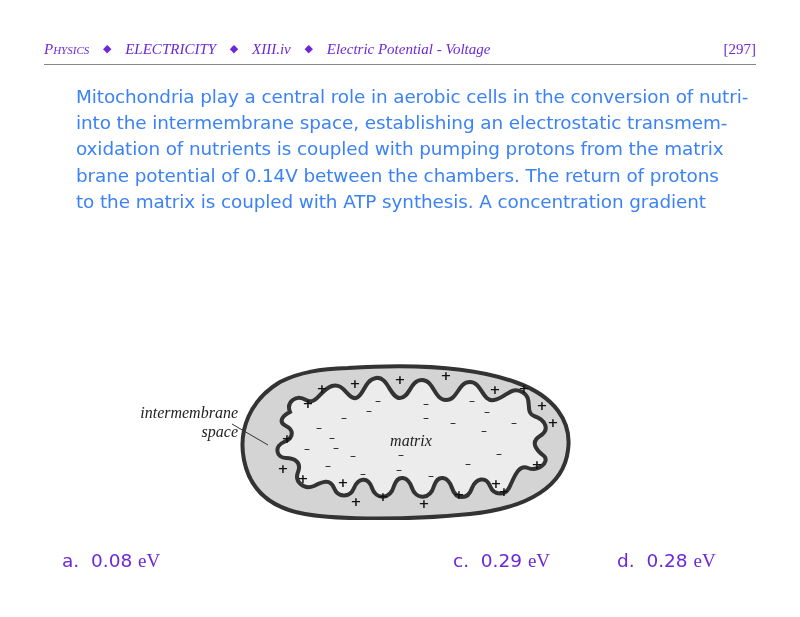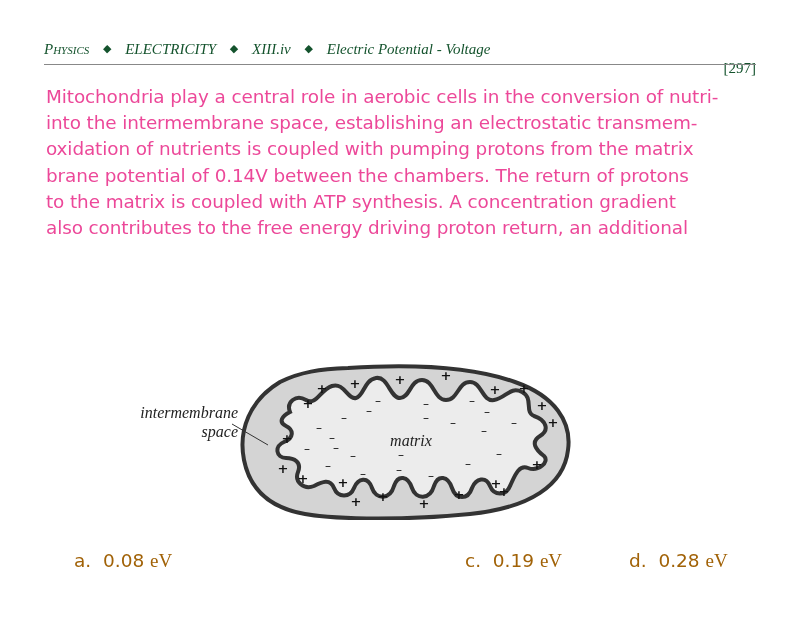--- a/index.html
+++ b/index.html
@@ -1,36 +1,36 @@
 <!DOCTYPE html>
 <html><head>
 <meta charset="utf-8">
 <style>
   html, body { margin: 0; padding: 0; background: #ffffff; }
   body { width: 800px; height: 617px; position: relative; overflow: hidden; color: #111; }
   .header {
     position: absolute; left: 44px; top: 38px; width: 712px; height: 24px;
-    font-family: "Liberation Serif", serif; font-size: 15px; color: #14532d;
+    font-family: "Liberation Serif", serif; font-size: 15px; color: #6d28d9;
   }
   .header .left { position: absolute; left: 0; top: 3px; font-style: italic; white-space: nowrap; }
   .header .left span { display: inline-block; }
   .header .sc { font-variant: small-caps; }
   .header .bullet { font-style: normal; font-size: 11px; margin: 0 10px; position: relative; top: -2px; }
-  .header .page { position: absolute; right: 0; top: 3px; font-style: normal; margin-top: 19px; }
+  .header .page { position: absolute; right: 0; top: 3px; font-style: normal; }
   .rule { position: absolute; left: 44px; top: 64px; width: 712px; height: 1px; background: #888; }
   .question {
-    position: absolute; left: 46px; top: 84px; width: 690px;
+    position: absolute; left: 76px; top: 84px; width: 690px;
     font-family: "DejaVu Sans", sans-serif; font-size: 18.4px; line-height: 26.2px;
-    letter-spacing: -0.1px; color: #ec4899;
+    letter-spacing: -0.1px; color: #3b82f6;
   }
   .question .line { display: block; white-space: nowrap; }
   .figure { position: absolute; left: 110px; top: 360px; width: 480px; height: 160px; }
   .choices {
-    position: absolute; top: 550px; left: 12px; width: 700px; height: 30px;
-    font-family: "DejaVu Sans", sans-serif; font-size: 18.5px; color: #a16207;
+    position: absolute; top: 550px; left: 0; width: 700px; height: 30px;
+    font-family: "DejaVu Sans", sans-serif; font-size: 18.5px; color: #6d28d9;
   }
   .choice { position: absolute; top: 0; white-space: nowrap; }
   .choice .unit { font-family: "Liberation Serif", serif; font-size: 19px; }
 </style>
 </head>
 <body>
 
 <div class="header">
   <div class="left">
     <span class="sc">Physics</span>
@@ -44,21 +44,20 @@
   <div class="page">[297]</div>
 </div>
 <div class="rule"></div>
 
 <div class="question">
   <span class="line">Mitochondria play a central role in aerobic cells in the conversion of nutri-</span>
   <span class="line">into the intermembrane space, establishing an electrostatic transmem-</span>
   <span class="line">oxidation of nutrients is coupled with pumping protons from the matrix</span>
   <span class="line">brane potential of 0.14V between the chambers.   The return of protons</span>
   <span class="line">to the matrix is coupled with ATP synthesis.  A concentration gradient</span>
-  <span class="line">also contributes to the free energy driving proton return, an additional</span>
 </div>
 
 <div class="figure">
   <svg width="480" height="160" viewBox="0 0 480 160" xmlns="http://www.w3.org/2000/svg">
 
     <path d="M 238 8 C 300 4, 360 6, 405 22 C 445 36, 462 62, 458 90 C 454 125, 420 148, 360 154 C 300 160, 230 160, 195 154 C 160 148, 140 130, 134 100 C 128 70, 140 40, 170 22 C 190 12, 210 9, 238 8 Z" fill="#d4d4d4" stroke="#333" stroke-width="4"></path>
 
     <path d="M 180 52
          C 176 42, 186 34, 196 40
          C 206 46, 210 30, 222 26
@@ -148,21 +147,21 @@
 </div>
 
 <div class="choices">
   <div class="choice" style="left:62px">
     <span>a.</span>&nbsp;
     <span>0.08</span>
     <span class="unit">eV</span>
   </div>
   <div class="choice" style="left:453px">
     <span>c.</span>&nbsp;
-    <span>0.19</span>
+    <span>0.29</span>
     <span class="unit">eV</span>
   </div>
   <div class="choice" style="left:617px">
     <span>d.</span>&nbsp;
     <span>0.28</span>
     <span class="unit">eV</span>
   </div>
 </div>
 
 </body></html>

